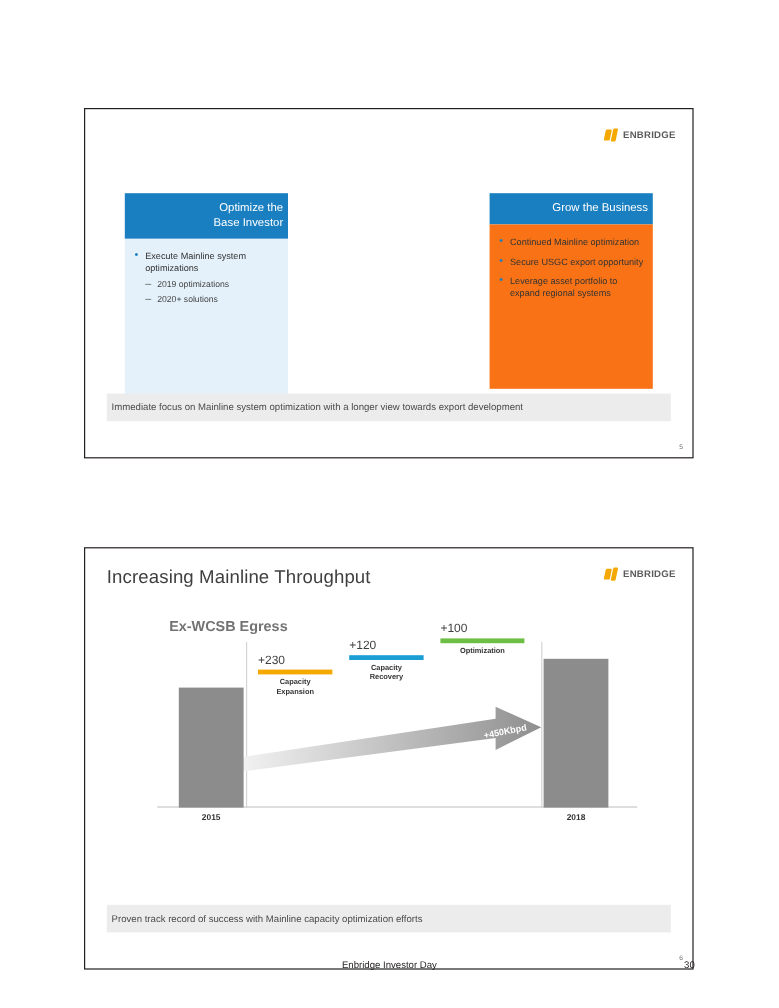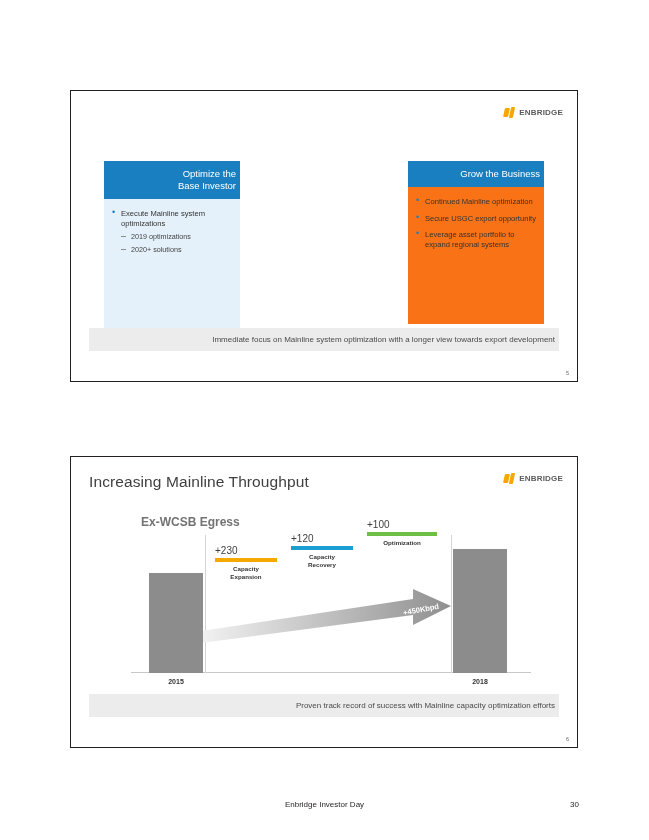--- a/index.html
+++ b/index.html
@@ -25,21 +25,21 @@
   
   .slide {
     position: absolute;
     left: 70px;
     width: 508px;
     border: 1px solid #231f20;
     background: #ffffff;
     box-sizing: border-box;
   }
   #slide-1 { top: 90px; height: 292px; }
-  #slide-2 { top: 456px; height: 292px; }
+  #slide-2 { top: 456px; height: 352px; }
 
   .slide-title {
     position: absolute;
     left: 18px;
     top: 16px;
     font-size: 15.5px;
     color: #3f3f3f;
     letter-spacing: 0.1px;
     font-weight: 400;
   }
@@ -143,21 +143,21 @@
     color: #555555;
   }
 
   
   .footer-bar {
     position: absolute;
     left: 18px;
     right: 18px;
     bottom: 30px;
     background: #ececec;
-    text-align: right;
+    text-align: left;
     font-size: 8px;
     color: #4a4a4a;
     padding: 7px 4px;
   }
   .slide-num {
     position: absolute;
     right: 8px;
     bottom: 5px;
     font-size: 5.5px;
     color: #6b6b6b;

